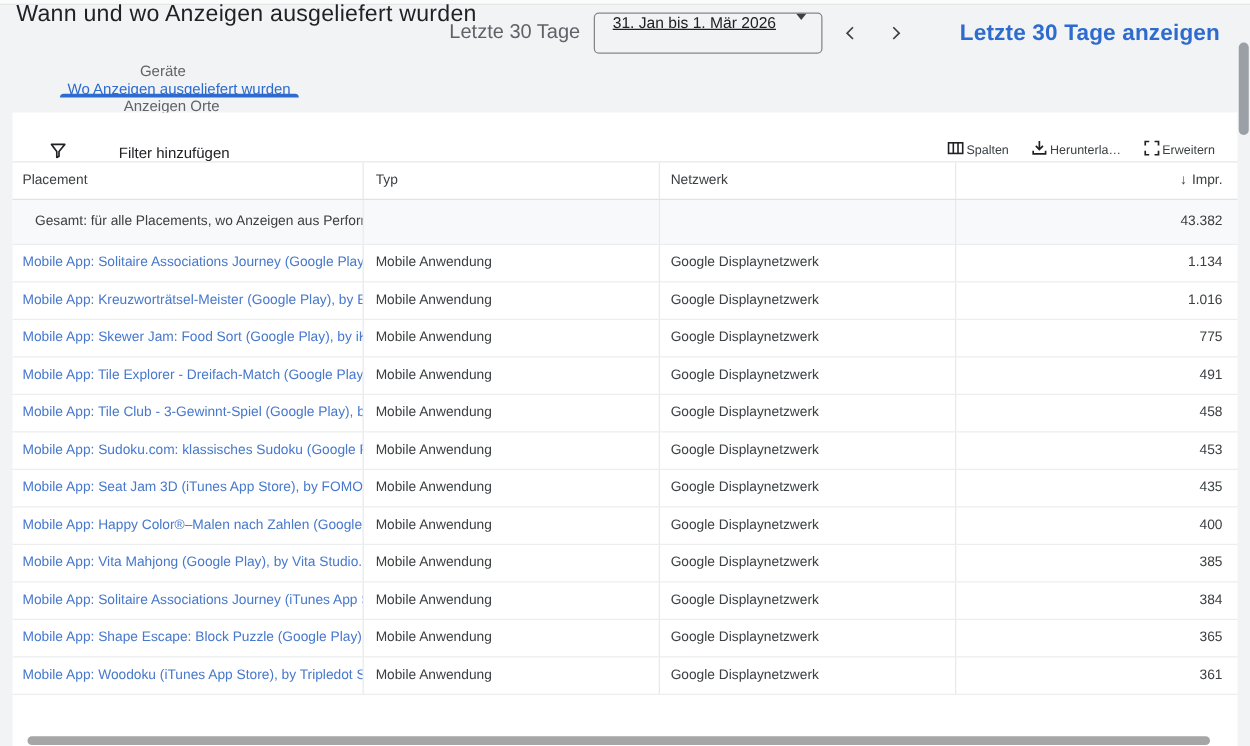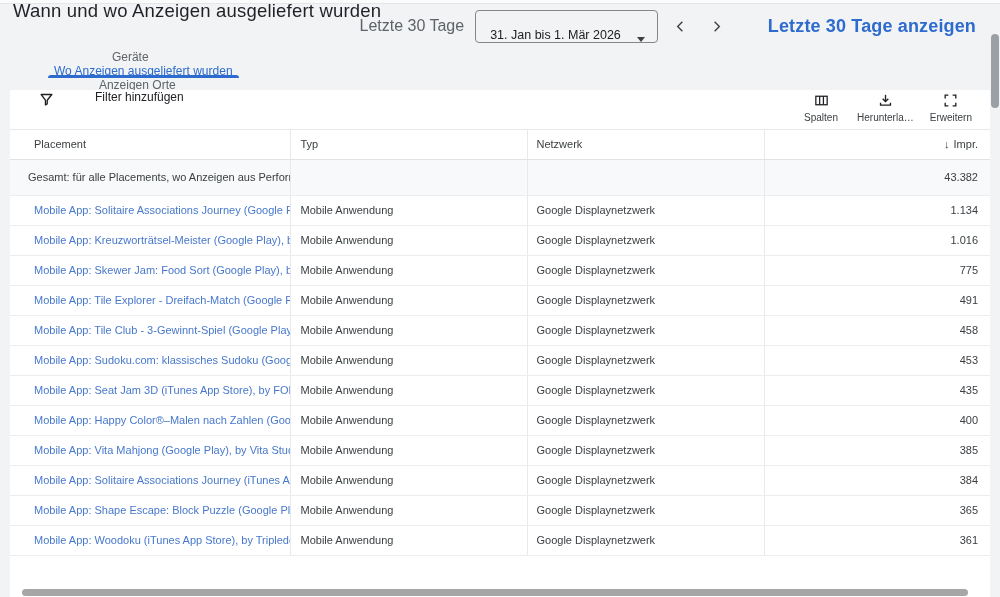--- a/index.html
+++ b/index.html
@@ -11,21 +11,21 @@
   .top-strip { position:absolute; top:0; left:0; right:0; height:4px;
     background:#fafbfb; border-bottom:1px solid #e4e6e8; }
 
   
   .page-title { position:absolute; top:0; left:13px; font-size:18.5px;
     letter-spacing:.2px; color:#1f2125; }
   .date-controls { position:absolute; top:9px; right:24px; height:34px;
     display:flex; align-items:center; }
   .date-label { font-size:16px; color:#5f6368; margin-right:11px; }
   .date-box { height:33px; border:1px solid #82878c; border-radius:4px;
-    display:flex; align-items:flex-end; padding:0 12px 0 14px; cursor:pointer; }
+    display:flex; align-items:flex-start; padding:0 12px 0 14px; cursor:pointer;text-decoration:underline; }
   .date-box-value { font-size:12.5px; color:#202124; }
   .caret-down { width:0; height:0; border-left:4.5px solid transparent;
     border-right:4.5px solid transparent; border-top:5px solid #3c4043;
     margin-left:16px; }
   .chev-btn { width:30px; height:30px; display:flex; align-items:center;
     justify-content:center; cursor:pointer; }
   .chev-btn.left { margin-left:8px; } .chev-btn.right { margin-left:6px; }
   .header-link { font-size:18px; font-weight:700; letter-spacing:.15px;
     margin-left:36px; cursor:pointer; text-decoration:none; }
 
@@ -41,43 +41,43 @@
   .tab.t3 { margin-left:36px; padding:0 6px; font-weight:400; }
   .tab.t4 { margin-left:24px; }
   .tab.active { color:var(--accent); }
   .tab.active::after { content:""; position:absolute; left:0; right:0;
     bottom:0; height:3px; background:var(--accent); border-radius:3px 3px 0 0; }
 
   
   .card { position:absolute; top:90px; left:10px; width:980px; bottom:0;
     background:#fff; }
 
-  .toolbar { height:40px; display:flex; align-items:flex-start;
+  .toolbar { height:40px; display:flex; align-items:flex-end;
     border-bottom:1px solid #e8e8e8; }
   .filter-icon-wrap { margin-left:28px; width:18px; height:18px;
     display:flex; align-items:center; cursor:pointer; }
   .filter-label { margin-left:39px; font-size:12px; color:#202124; cursor:pointer; }
   .toolbar-right { margin-left:auto; display:flex; align-items:flex-start;
     margin-right:10px; }
-  .tool-btn { display:flex; flex-direction:column; align-items:center;
+  .tool-btn { display:flex; flex-direction:row; align-items:center;
     cursor:pointer; padding:2px 8px; min-width:56px; }
   .tool-btn .lbl { font-size:10px; color:#3c4043; margin-top:3px;
     white-space:nowrap; }
 
   
   table { width:100%; border-collapse:collapse; table-layout:fixed;
     font-size:11px; }
   col.c-placement { width:280px; } col.c-typ { width:237px; }
   col.c-netz { width:237px; }
   th { height:29px; font-weight:400; color:#3c4043; text-align:left;
     border-bottom:1px solid #e0e2e4; white-space:nowrap; overflow:hidden;padding-left:10px; }
   td { white-space:nowrap; overflow:hidden; color:#3c4043;
     border-bottom:1px solid #ebedef; }
   .bR { border-right:1px solid #e7e9eb; }
-  .pad-place { padding-left:24px; } .pad-typ { padding-left:10px; }
+  .pad-place { padding-left:8px; } .pad-typ { padding-left:10px; }
   .pad-netz { padding-left:9px; }
   .num { text-align:right; padding-right:12px; }
   tr.total td { height:36px; background:#f8f9fa; color:#3c4043; }
   tr.total .pad-place { padding-left:18px; }
   tr.data td { height:30px; }
   td.link { color:var(--link); cursor:pointer; }
   .sort-arrow { font-size:11px; color:#3c4043; margin-right:4px; }
 
   
   .vscroll-thumb { position:absolute; right:1px; top:34px; width:8px;

